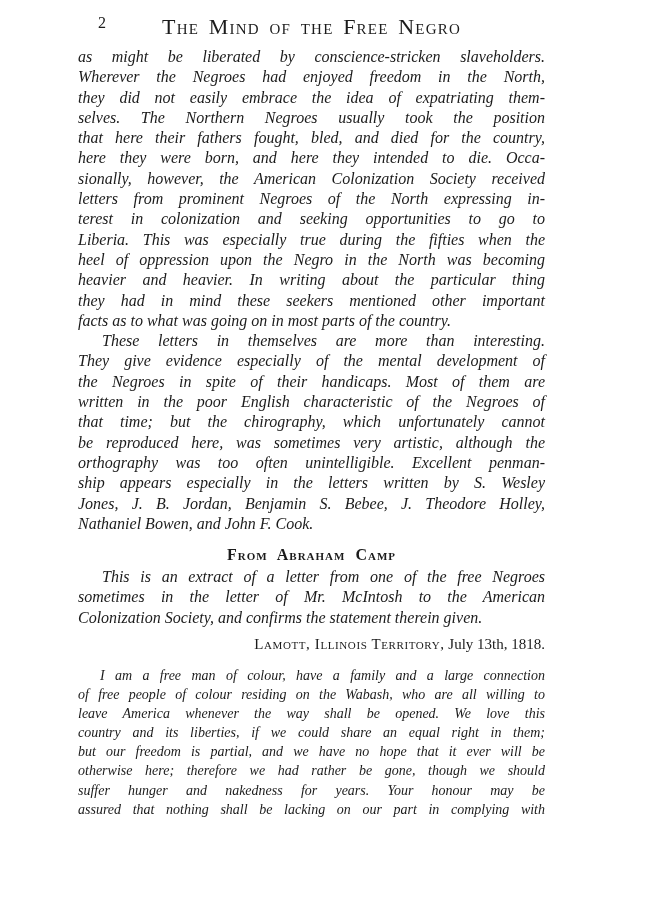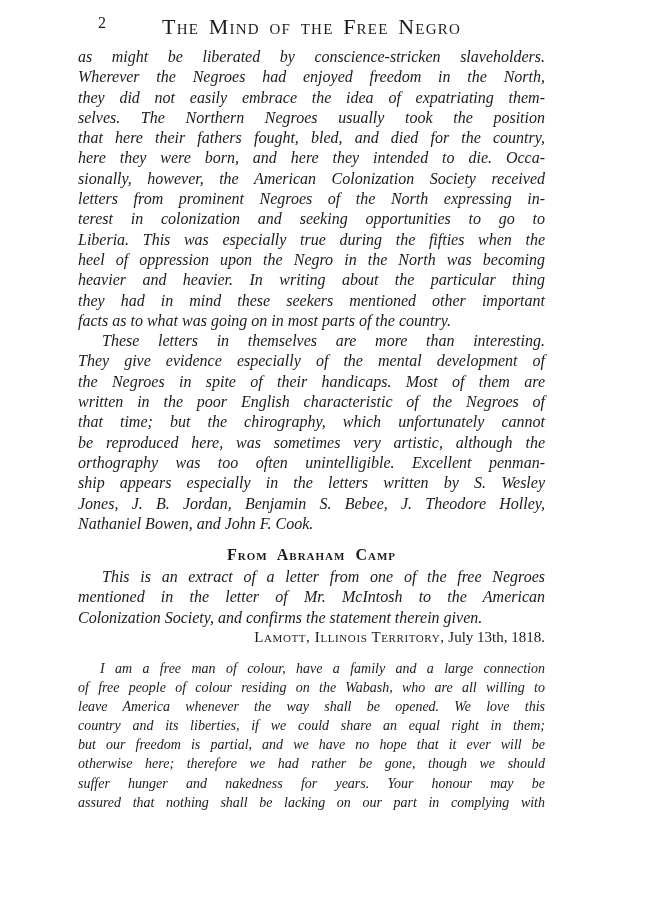--- a/index.html
+++ b/index.html
@@ -64,21 +64,21 @@
     margin: 10px 0 2px 0;
     font-weight: bold;
     font-size: 16px;
     text-align: center;
     font-variant: small-caps;
     letter-spacing: 1px;
     word-spacing: 5px;
     line-height: 21px;
   }
   .dateline {
-    margin-top: 0;
+    margin-top: 7px;
     font-size: 15px;
     line-height: 19px;
     text-align: right;
   }
   .dateline .smallcaps {
     font-variant: small-caps;
     letter-spacing: 0.6px;
   }
   .para.letter {
     margin-top: 12px;
@@ -127,21 +127,21 @@
         <div class="line">orthography was too often unintelligible.  Excellent penman-</div>
         <div class="line">ship appears especially in the letters written by S. Wesley</div>
         <div class="line">Jones, J. B. Jordan, Benjamin S. Bebee, J. Theodore Holley,</div>
         <div class="line last">Nathaniel Bowen, and John F. Cook.</div>
       </div>
 
     <h2 class="section-heading">From Abraham Camp</h2>
 
     <div class="para">
         <div class="line indent">This is an extract of a letter from one of the free Negroes</div>
-        <div class="line">mentioned in the letter of Mr. McIntosh to the American</div>
+        <div class="line">sometimes in the letter of Mr. McIntosh to the American</div>
         <div class="line last">Colonization Society, and confirms the statement therein given.</div>
       </div>
 
     <div class="dateline">
       <span class="smallcaps">Lamott, Illinois Territory,</span>
       <span>July 13th, 1818.</span>
     </div>
 
     <div class="para letter">
         <div class="line indent">I am a free man of colour, have a family and a large connection</div>

